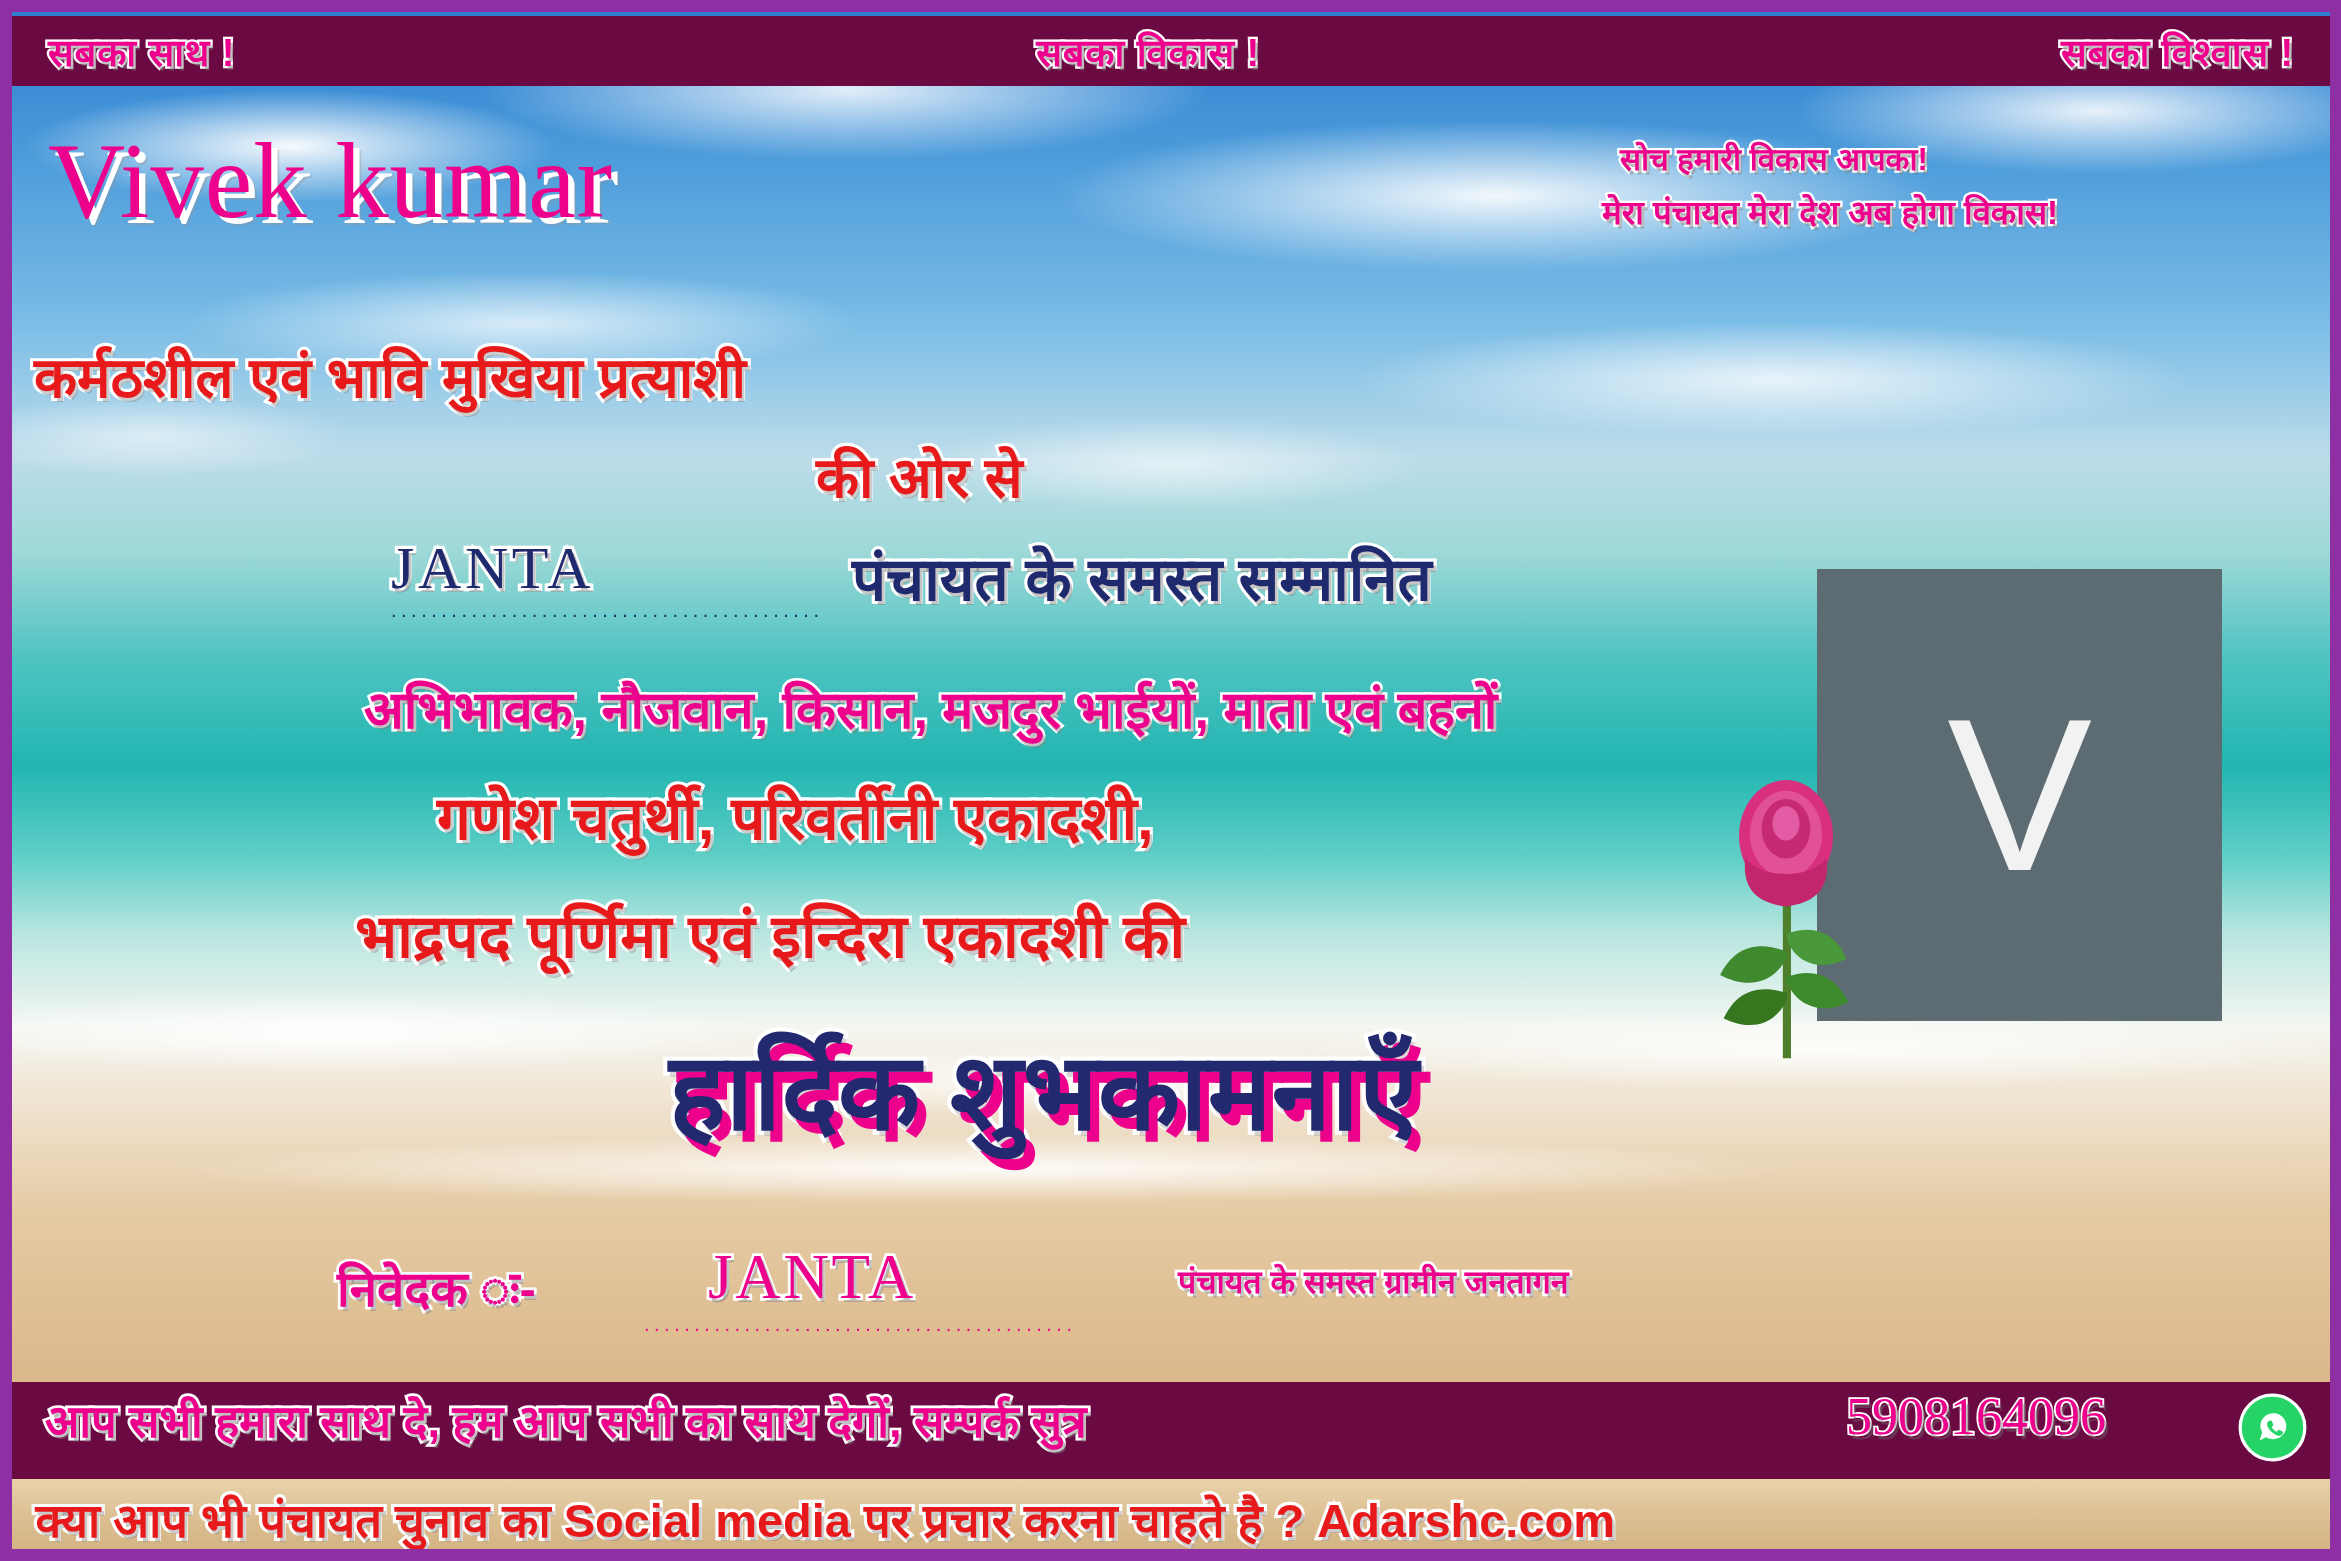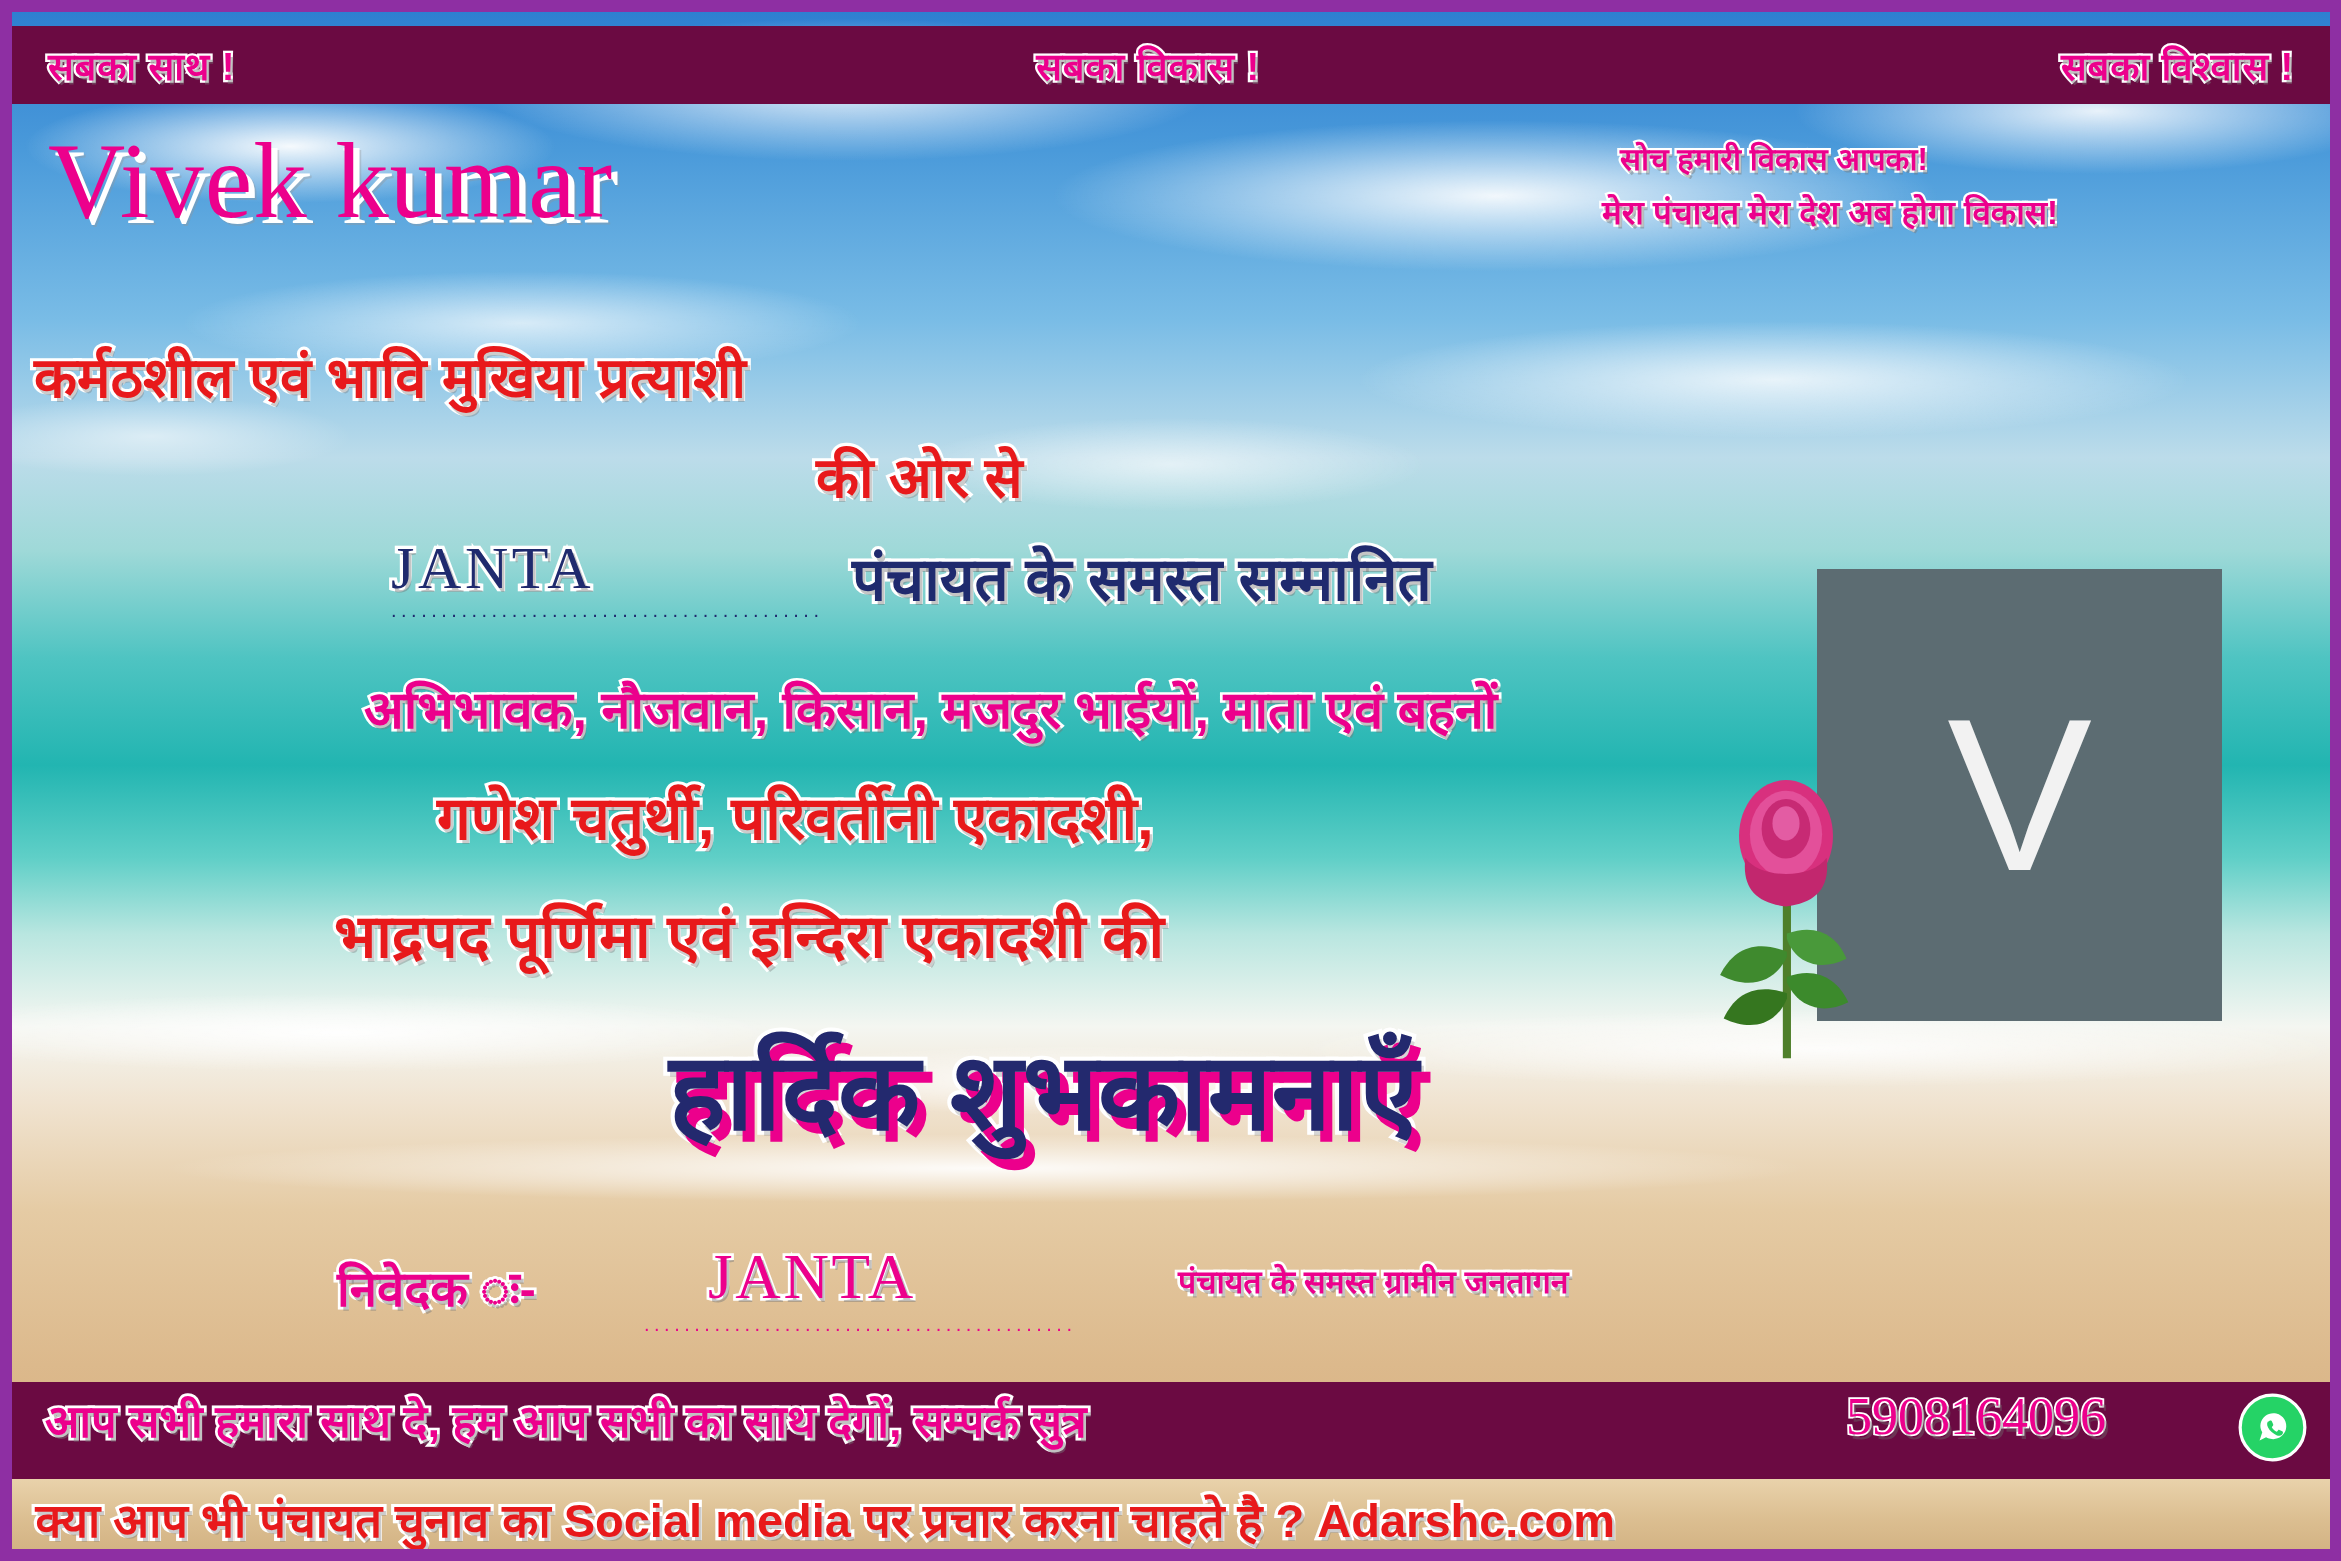--- a/index.html
+++ b/index.html
@@ -55,21 +55,21 @@
       radial-gradient(ellipse 813px 60px at 78% 44%, rgba(255,255,255,.85) 0%, rgba(255,255,255,0) 64%),
       radial-gradient(ellipse 1175px 49px at 42% 74%, rgba(255,255,255,.92) 0%, rgba(255,255,255,0) 70%);
   }
 
   
   .band{
     position:absolute;left:0;right:0;
     background:#6b0a42;
     z-index:6;
   }
-  #top-band{top:14px;height:78px;}
+  #top-band{top:4px;height:70px;}
   #bottom-band{top:1370px;height:94px;}
   #footer-band{
     top:1464px;height:85px;
     background:linear-gradient(to bottom,#e9d2ab 0%,#dcbf92 45%,#cfae7d 100%);
     border-top:3.6px solid #6b0a42;
   }
 
   .slogan-row{
     position:absolute;top:0;left:0;right:0;height:100%;
     display:flex;align-items:center;justify-content:space-between;
@@ -126,21 +126,21 @@
   #tagline1{left:1608px;top:125px;font-size:31px;-webkit-text-stroke:4.5px #fff;}
   #tagline2{left:1590px;top:177px;font-size:33px;-webkit-text-stroke:4.5px #fff;}
 
   #line-candidate{left:22px;top:325px;font-size:56px;-webkit-text-stroke:6.3px #fff;}
   #line-ki-or-se{left:804px;top:425px;font-size:56px;-webkit-text-stroke:6.3px #fff;}
   #janta-1{left:379px;top:522px;font-size:60px;-webkit-text-stroke:6.3px #fff;letter-spacing:3.6px;}
   #janta-1-dots{left:379px;top:587px;font-size:20px;color:#1f2a6e;letter-spacing:4.5px;z-index:7;}
   #line-panchayat{left:840px;top:524px;font-size:60px;-webkit-text-stroke:6.3px #fff;}
   #line-people{left:352px;top:660px;font-size:52px;-webkit-text-stroke:5.4px #fff;}
   #line-fest1{left:425px;top:763px;font-size:60px;-webkit-text-stroke:6.3px #fff;}
-  #line-fest2{left:322px;top:881px;font-size:60px;-webkit-text-stroke:6.3px #fff;}
+  #line-fest2{left:343px;top:881px;font-size:60px;-webkit-text-stroke:6.3px #fff;}
   #line-greeting{left:657px;top:1003px;font-size:107px;-webkit-text-stroke:8.1px #fff;}
 
   #nivedak{left:325px;top:1242px;font-size:49px;text-align:center;-webkit-text-stroke:5.4px #fff;}
   #janta-2{left:696px;top:1229px;font-size:63px;-webkit-text-stroke:5.4px #fff;letter-spacing:2.7px;}
   #janta-2-dots{left:632px;top:1301px;font-size:20px;color:#ec008c;letter-spacing:4.5px;z-index:7;}
   #villagers{left:1166px;top:1247px;font-size:32px;-webkit-text-stroke:5.4px #fff;}
 
   #footline-left{position:absolute;left:33px;top:1377px;font-size:45px;z-index:8;
      -webkit-text-stroke:5.4px #fff;white-space:nowrap;}
   #phone{position:absolute;left:1834px;top:1375px;font-size:52px;z-index:8;

